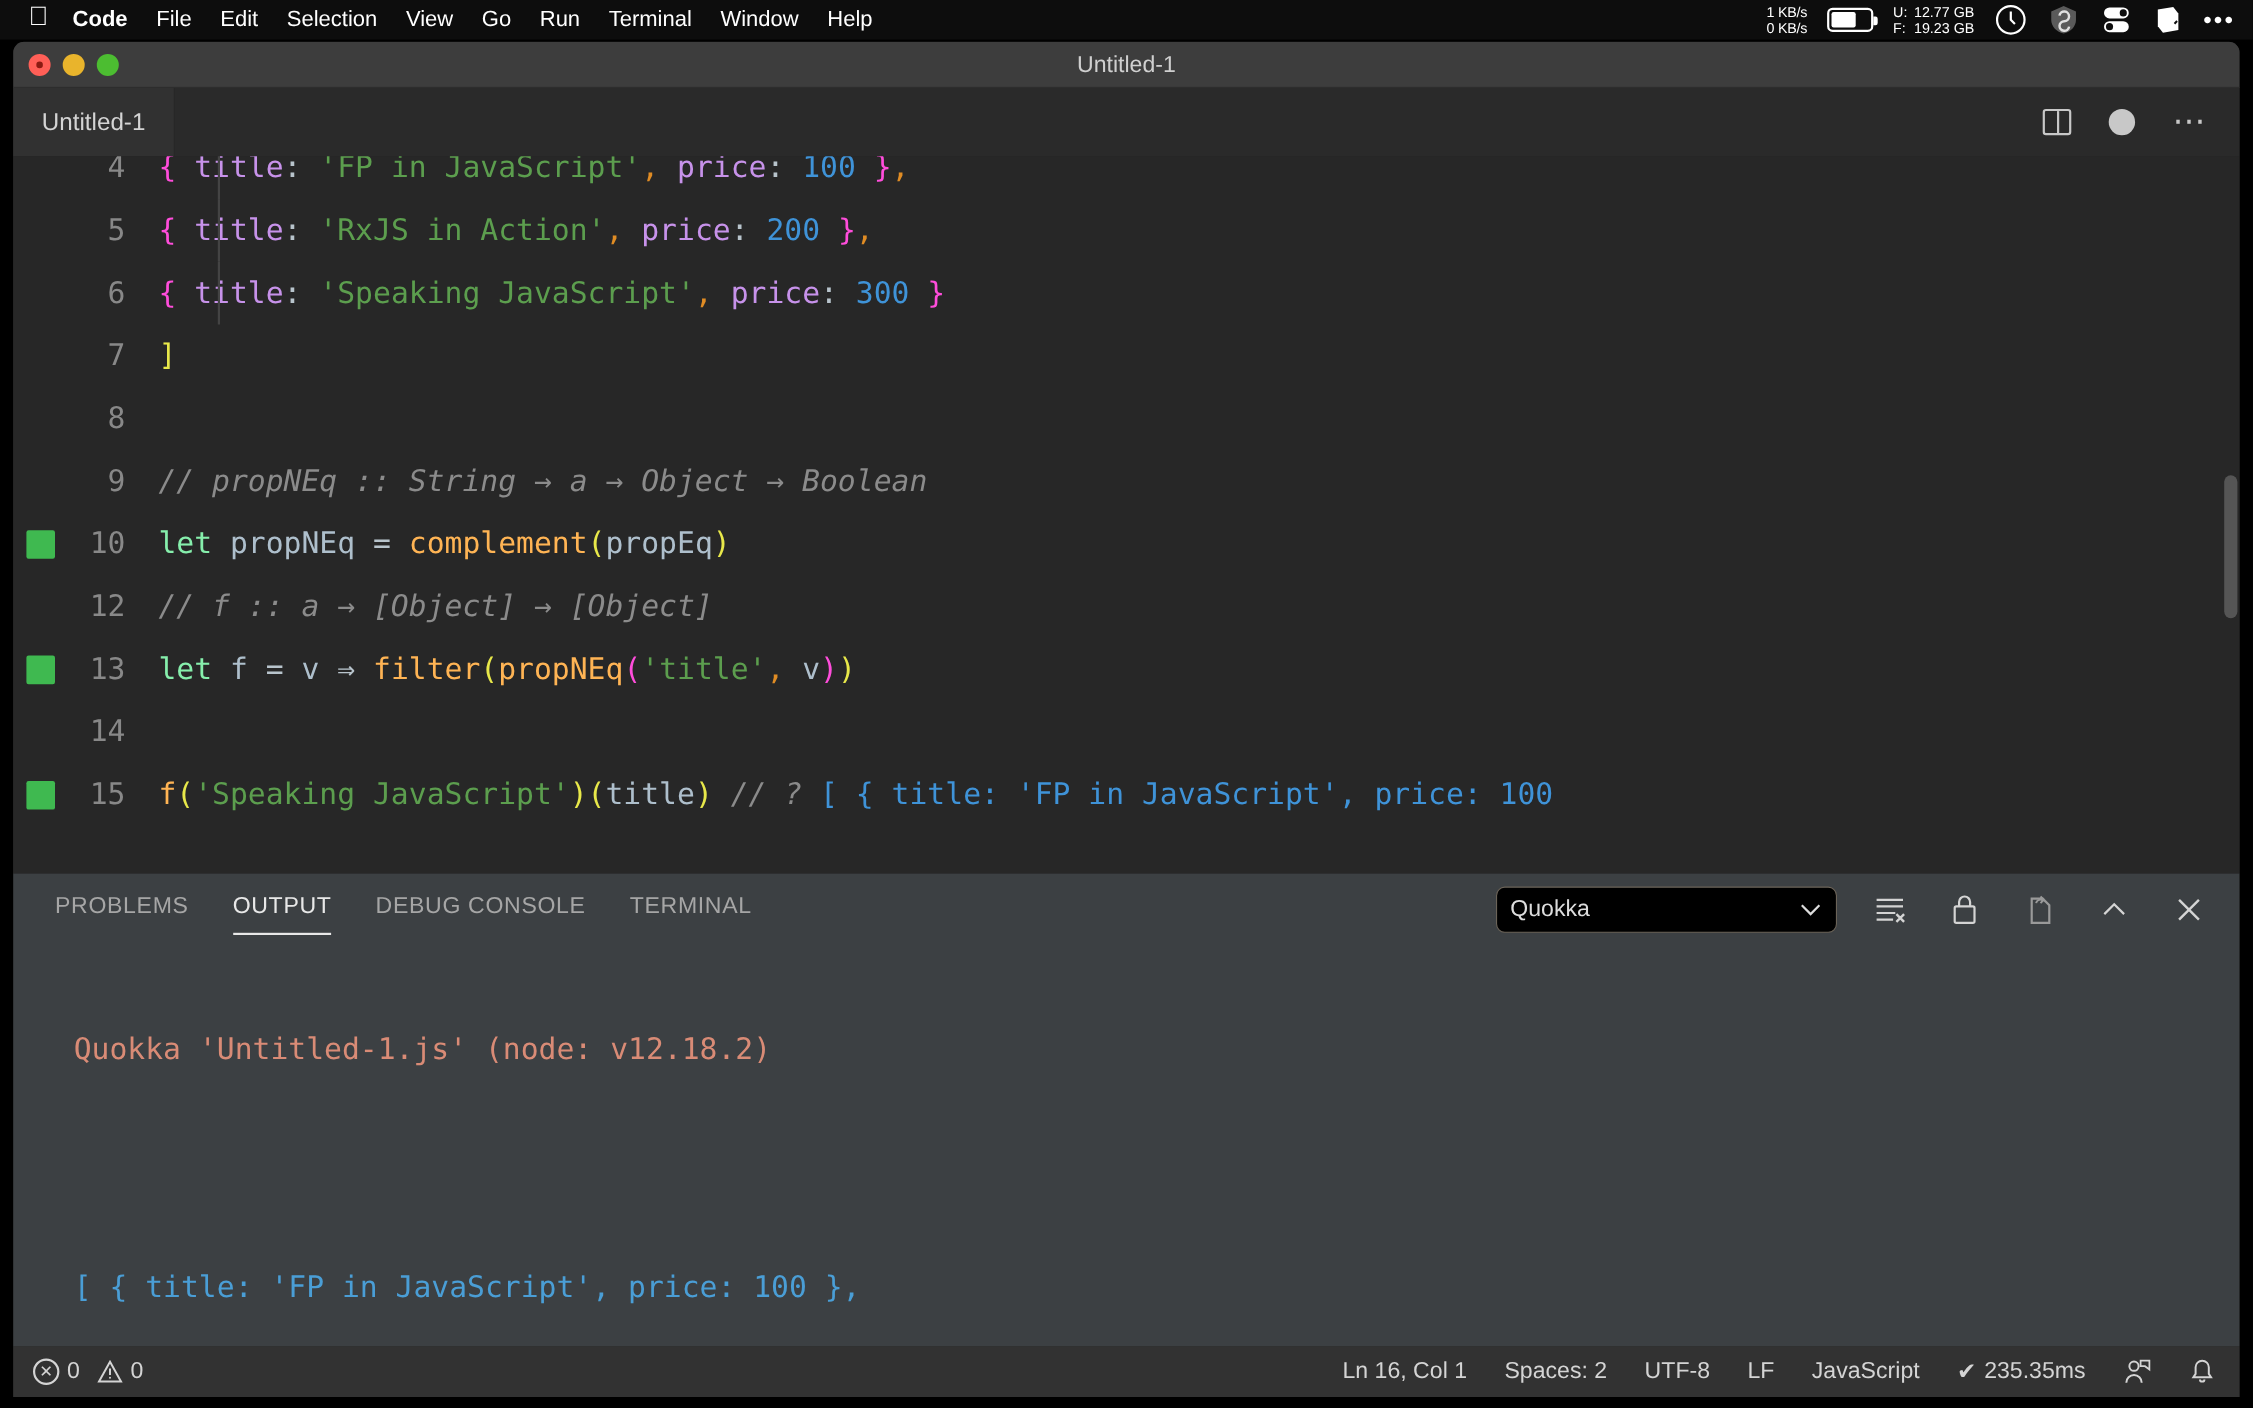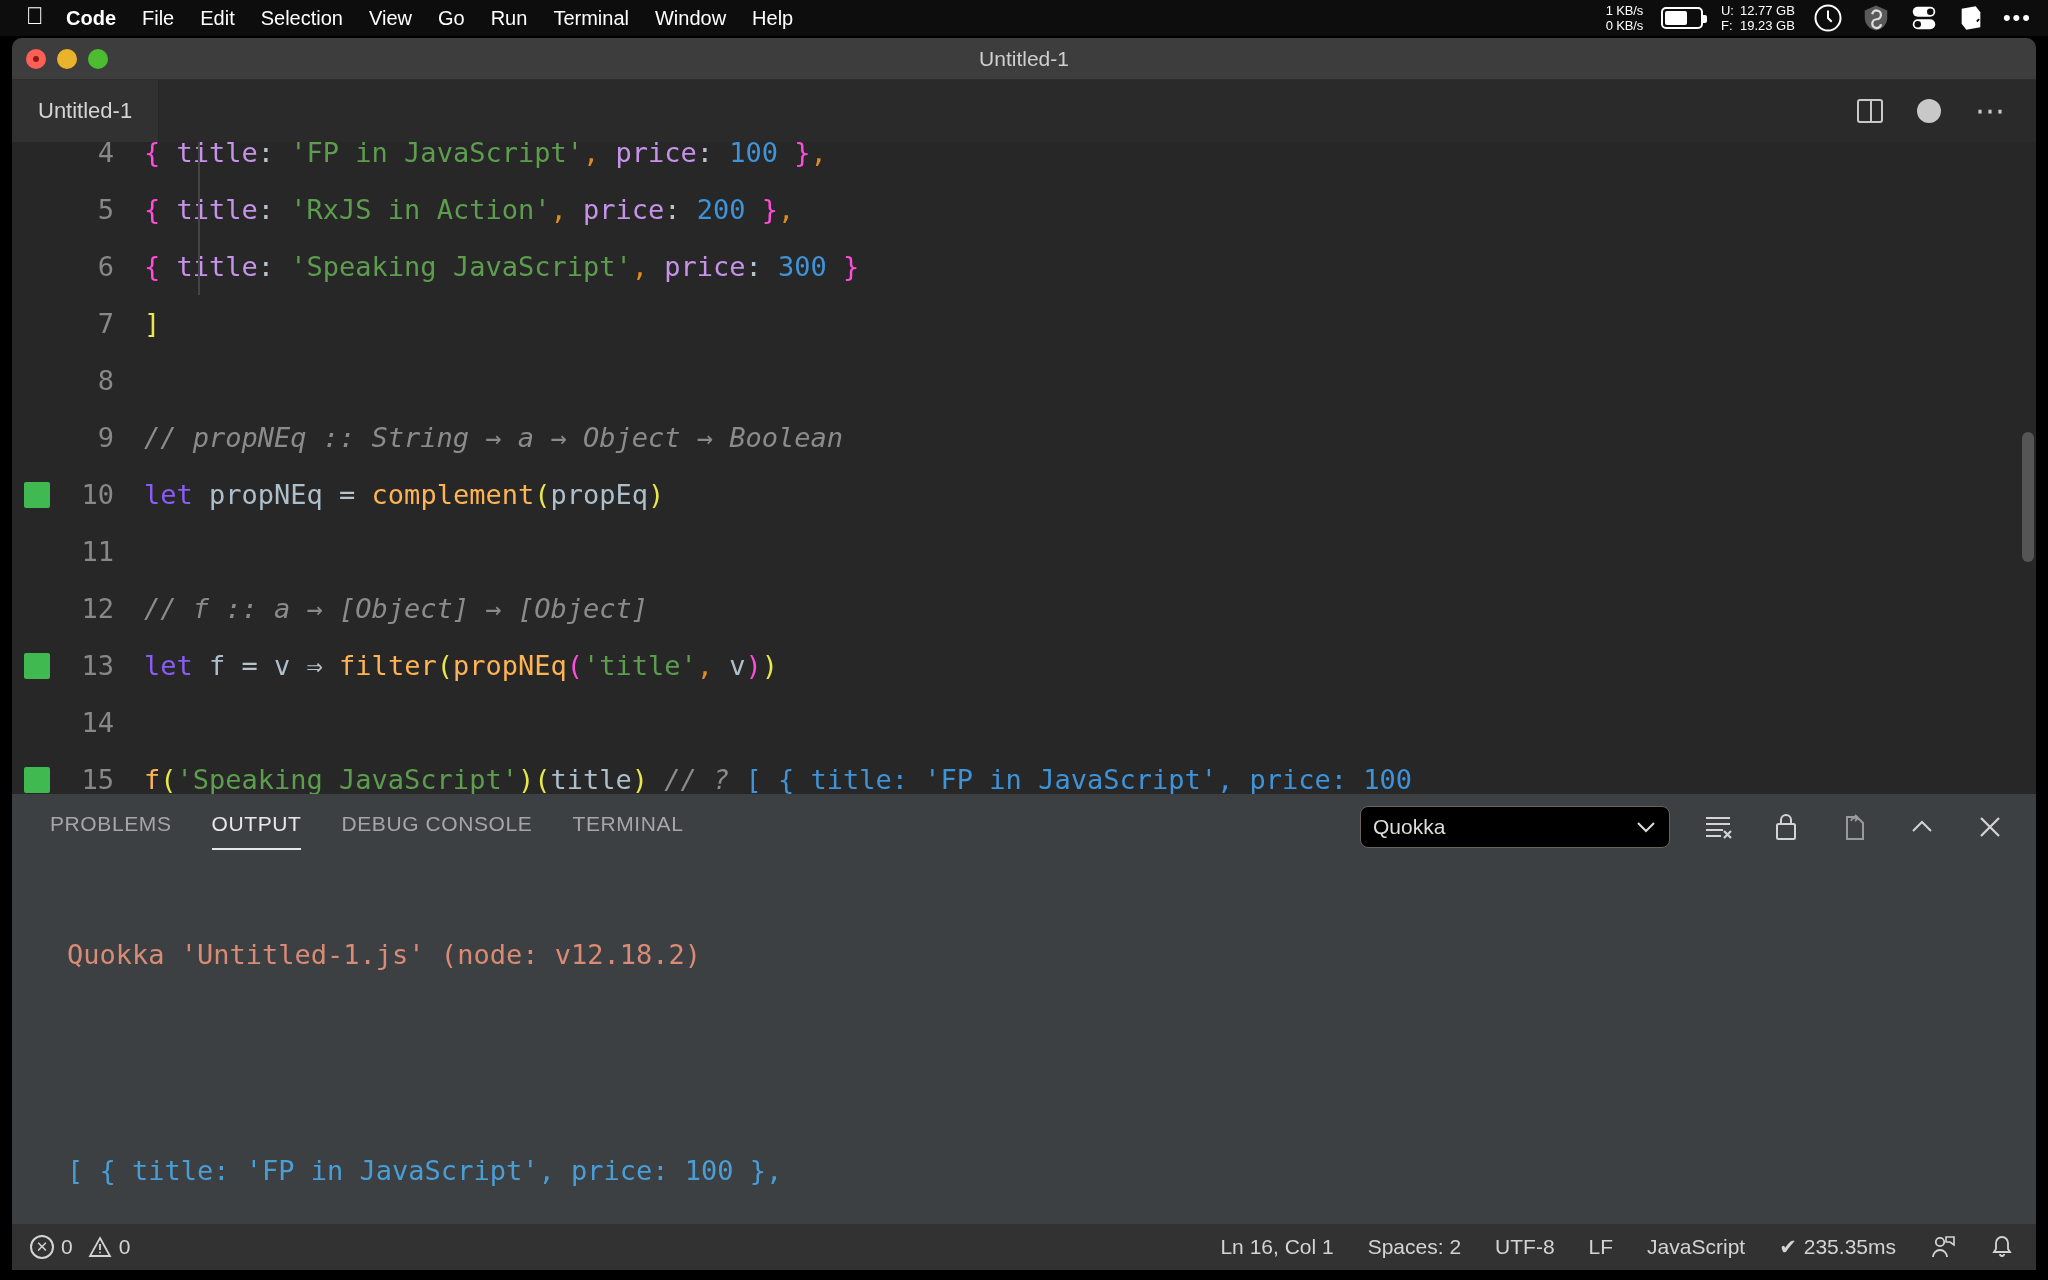--- a/index.html
+++ b/index.html
@@ -83,21 +83,21 @@
   .code-text { white-space:pre; }
 
   
   .t-brace-l1 { color:#e8e84a; }   
   .t-brace-l2 { color:#ff4ddb; }   
   .t-prop     { color:#c792ea; }
   .t-punct    { color:#b8c4cc; }
   .t-string   { color:#5c9e4e; }
   .t-comma    { color:#e08c24; }
   .t-num      { color:#3f93d8; }
-  .t-kw       { color:#8b5cf6; }
+  .t-kw       { color:#86efac; }
   .t-var      { color:#aebfcc; }
   .t-func     { color:#ffb454; }
   .t-comment  { color:#8b8b8b; font-style:italic; }
   .t-quokka   { color:#3f93d8; }
   .t-op       { color:#b8c4cc; }
 
   .scroll-thumb {
     position:absolute; right:2px; top:290px; width:12px; height:130px;
     background:#555; border-radius:6px;
   }
@@ -263,23 +263,20 @@
       <span class="lineno">9</span>
       <span class="code-text t-comment">// propNEq :: String → a → Object → Boolean</span>
     </div>
 
     <div class="code-line">
       <span class="gutter-marker"></span>
       <span class="lineno">10</span>
       <span class="code-text"><span class="t-kw">let</span><span class="t-var"> propNEq </span><span class="t-op">= </span><span class="t-func">complement</span><span class="t-brace-l1">(</span><span class="t-var">propEq</span><span class="t-brace-l1">)</span></span>
     </div>
 
-    <div class="code-line">
-      <span class="lineno">11</span>
-    </div>
 
     <div class="code-line">
       <span class="lineno">12</span>
       <span class="code-text t-comment">// f :: a → [Object] → [Object]</span>
     </div>
 
     <div class="code-line">
       <span class="gutter-marker"></span>
       <span class="lineno">13</span>
       <span class="code-text"><span class="t-kw">let</span><span class="t-var"> f </span><span class="t-op">= </span><span class="t-var">v </span><span class="t-op">⇒ </span><span class="t-func">filter</span><span class="t-brace-l1">(</span><span class="t-func">propNEq</span><span class="t-brace-l2">(</span><span class="t-string">'title'</span><span class="t-comma">,</span><span class="t-var"> v</span><span class="t-brace-l2">)</span><span class="t-brace-l1">)</span></span>

